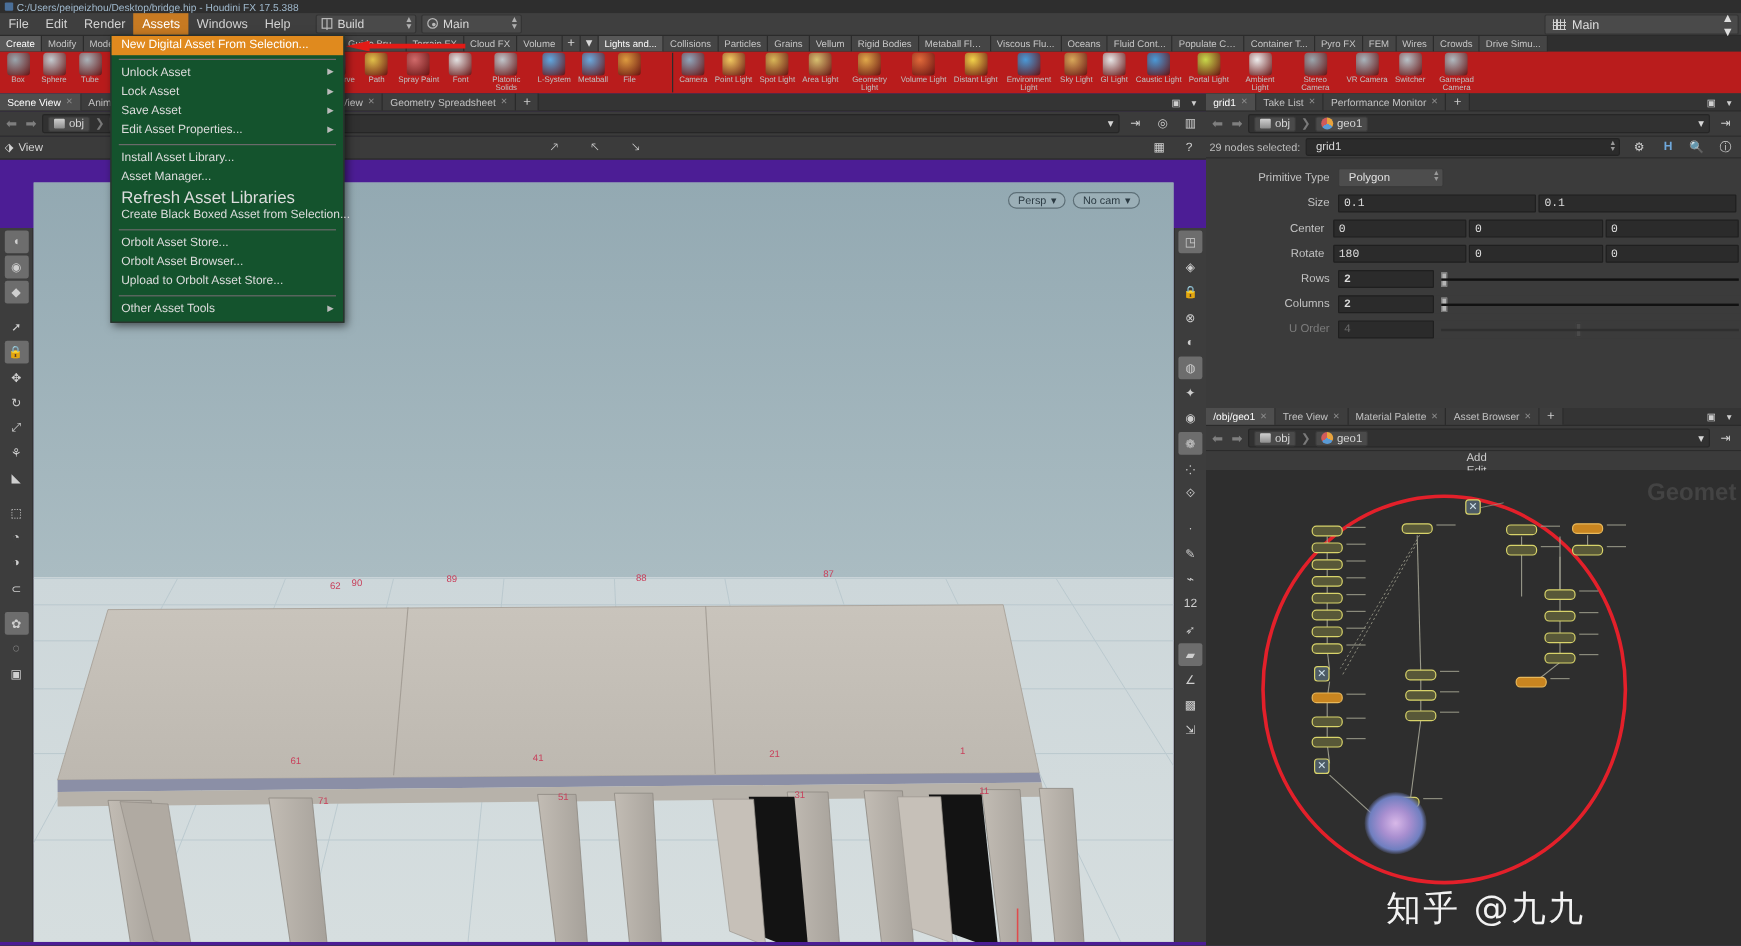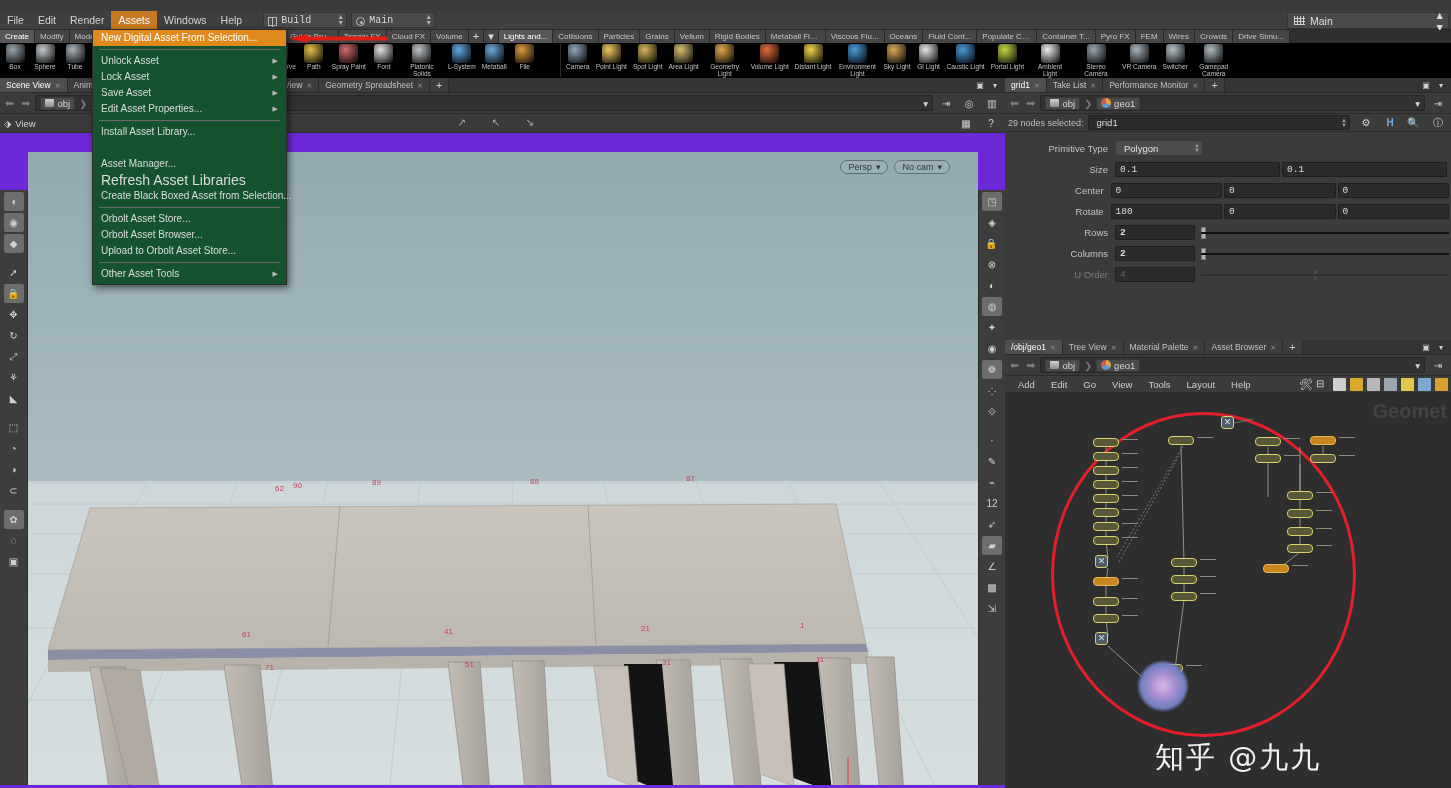--- a/index.html
+++ b/index.html
@@ -29,39 +29,39 @@
   .menu-item{
     padding:0 7px; height:19px; line-height:19px; font-size:10.5px; color:#d2d2d2; cursor:default;
   }
   .menu-item.active{ background:#c77a22; color:#fff; }
   .mb-sep{ width:10px; }
   .mb-combo{
     height:16px; display:flex; align-items:center; background:#4a4a4a;
     border:1px solid #343434; border-radius:2px; margin-left:4px; padding:0 2px 0 4px;
     font-size:10px; color:#d8d8d8; min-width:84px; justify-content:space-between;
   }
-  .mb-combo .lbl{display:flex;align-items:flex-end;gap:4px;font-family:Liberation Mono, monospace;}
+  .mb-combo .lbl{display:flex;align-items:flex-start;gap:4px;}
   .mb-combo .arrows{ font-size:7px; line-height:6px; color:#b0b0b0; text-align:center;}
   .sq-ico{ width:9px;height:9px;border:1px solid #b9b9b9; position:relative;}
   .sq-ico:after{content:"";position:absolute;left:3px;top:0;width:1px;height:9px;background:#b9b9b9;}
   .circ-ico{ width:9px;height:9px;border:1px solid #b9b9b9;border-radius:50%;position:relative;}
   .circ-ico:after{content:"";position:absolute;left:3px;top:3px;width:3px;height:3px;background:#b9b9b9;border-radius:50%;}
 
   .main-right-combo{
     position:absolute; right:2px; top:12px; width:162px; height:17px;
     background:#4a4a4a; border:1px solid #343434; border-radius:2px;
     display:flex; align-items:center; justify-content:space-between; padding:0 3px 0 6px;
     font-size:10.5px; color:#dedede;
   }
   .mesh-ico{ width:11px;height:9px; margin-right:5px; background:
       repeating-linear-gradient(0deg,#cfcfcf 0 1px, transparent 1px 3px),
       repeating-linear-gradient(90deg,#cfcfcf 0 1px, transparent 1px 3px);}
 
   
-  .shelf{ position:absolute; left:0; top:30px; width:1451px; height:48px; background:#000000;}
+  .shelf{ position:absolute; left:0; top:30px; width:1451px; height:48px; background:#b91c1c;}
   .shelf-tabs{ height:13px; display:flex; align-items:stretch; background:#2f2f2f; overflow:hidden;}
   .shelf-tab{
     font-size:8px; color:#c6c6c6; padding:0 5px; line-height:13px;
     background:#454545; border-right:1px solid #2b2b2b; white-space:nowrap;
     max-width:60px; overflow:hidden; text-overflow:ellipsis;
   }
   .shelf-tab.sel{ background:#585858; color:#fff; }
   .shelf-tab.plus{ color:#d8d8d8; font-size:11px; padding:0 4px; line-height:12px;}
   .shelf-tools{ height:35px; display:flex; align-items:flex-start; padding-top:1px; overflow:hidden;}
   .tool{
@@ -70,21 +70,21 @@
   }
   .tool .ti{ width:19px;height:19px; border-radius:3px; }
   .tool .tl{ font-size:6.6px; color:#c0c0c0; margin-top:1px; text-align:center; line-height:6.8px;
              white-space:normal; word-break:break-word;}
   .shelf-divider{ width:1px; height:33px; background:#2c2c2c; margin:0 2px;}
 
   
   .red-arrow{ position:absolute; left:288px; top:34px; width:100px; height:9px; z-index:60; }
 
   
-  .viewpane{ position:absolute; left:0; top:78px; width:1005px; height:710px; background:#6d28d9;}
+  .viewpane{ position:absolute; left:0; top:78px; width:1005px; height:710px; background:#4c1d95;}
   .pane-tabs{
     height:15px; background:#343434; display:flex; align-items:stretch; border-bottom:1px solid #2a2a2a;
   }
   .pane-tab{
     font-size:8.5px; color:#c2c2c2; padding:0 6px; line-height:15px; display:flex; align-items:center; gap:4px;
     background:#3d3d3d; border-right:1px solid #2a2a2a; white-space:nowrap;
   }
   .pane-tab.sel{ background:#4e4e4e; color:#fff;}
   .pane-tab .x{ font-size:7px;color:#8d8d8d;}
   .pane-tab.plus{ color:#ccc; font-size:11px;}
@@ -183,21 +183,21 @@
     font-size:9.5px;color:#e0e0e0;
   }
   .slider-track{ flex:1; height:15px; position:relative; background:#3b3b3b;}
   .slider-track:after{content:"";position:absolute;left:6px;right:2px;top:7px;height:2px;background:#111;}
   .slider-handle{position:absolute;left:6px;top:2px;width:5px;height:12px;background:#b4b4b4;border:1px solid #777;}
   .slider-track.dim:after{background:#2f2f2f;}
   .slider-handle.dim{background:#4a4a4a;border-color:#3a3a3a;left:118px;}
 
   .net-menubar{
     height:17px; background:#3b3b3b; display:flex;align-items:center;gap:0;
-    border-bottom:1px solid #2a2a2a; padding-left:5px;
+    border-bottom:1px solid #2a2a2a; padding-left:5px;flex-direction:column;
   }
   .net-menubar .nm{ font-size:9.5px;color:#cfcfcf;padding:0 8px;}
   .net-icons{ margin-left:auto; display:flex; gap:4px; padding-right:3px;}
   .nicon{width:13px;height:13px;border-radius:1px;}
 
   .netcanvas{
     position:absolute; left:0; top:52px; width:446px; height:396px; background:#2e2e2e; overflow:hidden;
   }
   .net-watermark{
     position:absolute; right:4px; top:8px; font-size:20px; color:#434343; font-weight:bold; letter-spacing:0px;
@@ -220,20 +220,24 @@
   .wm-zhihu{
     position:absolute; left:150px; bottom:10px; color:#f2f2f2; font-size:29px;
     font-family:"DejaVu Sans", sans-serif; letter-spacing:2px; white-space:nowrap;
   }
 </style>
 </head>
 <body>
 
 <div id="app">
 
+  <div class="titlebar">
+    <span class="hicon"></span>
+    <span>C:/Users/peipeizhou/Desktop/bridge.hip - Houdini FX 17.5.388</span>
+  </div>
 
   <div class="menubar">
     <div class="menu-item">File</div>
     <div class="menu-item">Edit</div>
     <div class="menu-item">Render</div>
     <div class="menu-item active">Assets</div>
     <div class="menu-item">Windows</div>
     <div class="menu-item">Help</div>
     <div class="mb-sep"></div>
     <div class="mb-combo">
@@ -916,21 +920,21 @@
         <span style="font-size: 7px; color: rgb(187, 187, 187); margin-left: 14px;">▶</span>
       </div>
       <div style="height: 16px; line-height: 16px; font-size: 10px; padding: 0px 8px; display: flex; align-items: center; justify-content: space-between; white-space: nowrap; color: rgb(220, 220, 220);">
         <span>Edit Asset Properties...</span>
         <span style="font-size: 7px; color: rgb(187, 187, 187); margin-left: 14px;">▶</span>
       </div>
       <div style="height: 1px; background: rgb(106, 106, 106); margin: 3px 6px;"></div>
       <div style="height: 16px; line-height: 16px; font-size: 10px; padding: 0px 8px; display: flex; align-items: center; justify-content: space-between; white-space: nowrap; color: rgb(220, 220, 220);">
         <span>Install Asset Library...</span>
       </div>
-      <div style="height: 16px; line-height: 16px; font-size: 10px; padding: 0px 8px; display: flex; align-items: center; justify-content: space-between; white-space: nowrap; color: rgb(220, 220, 220); margin-top: 16px;">
+      <div style="height: 16px; line-height: 16px; font-size: 10px; padding: 0px 8px; display: flex; align-items: center; justify-content: space-between; white-space: nowrap; color: rgb(220, 220, 220);">
         <span>Asset Manager...</span>
       </div>
       <div style="height: 16px; line-height: 16px; font-size: 14px; padding: 0px 8px; display: flex; align-items: center; justify-content: space-between; white-space: nowrap; color: rgb(220, 220, 220);">
         <span>Refresh Asset Libraries</span>
       </div>
       <div style="height: 16px; line-height: 16px; font-size: 10px; padding: 0px 8px; display: flex; align-items: center; justify-content: space-between; white-space: nowrap; color: rgb(220, 220, 220);">
         <span>Create Black Boxed Asset from Selection...</span>
       </div>
       <div style="height: 1px; background: rgb(106, 106, 106); margin: 3px 6px;"></div>
       <div style="height: 16px; line-height: 16px; font-size: 10px; padding: 0px 8px; display: flex; align-items: center; justify-content: space-between; white-space: nowrap; color: rgb(220, 220, 220);">

